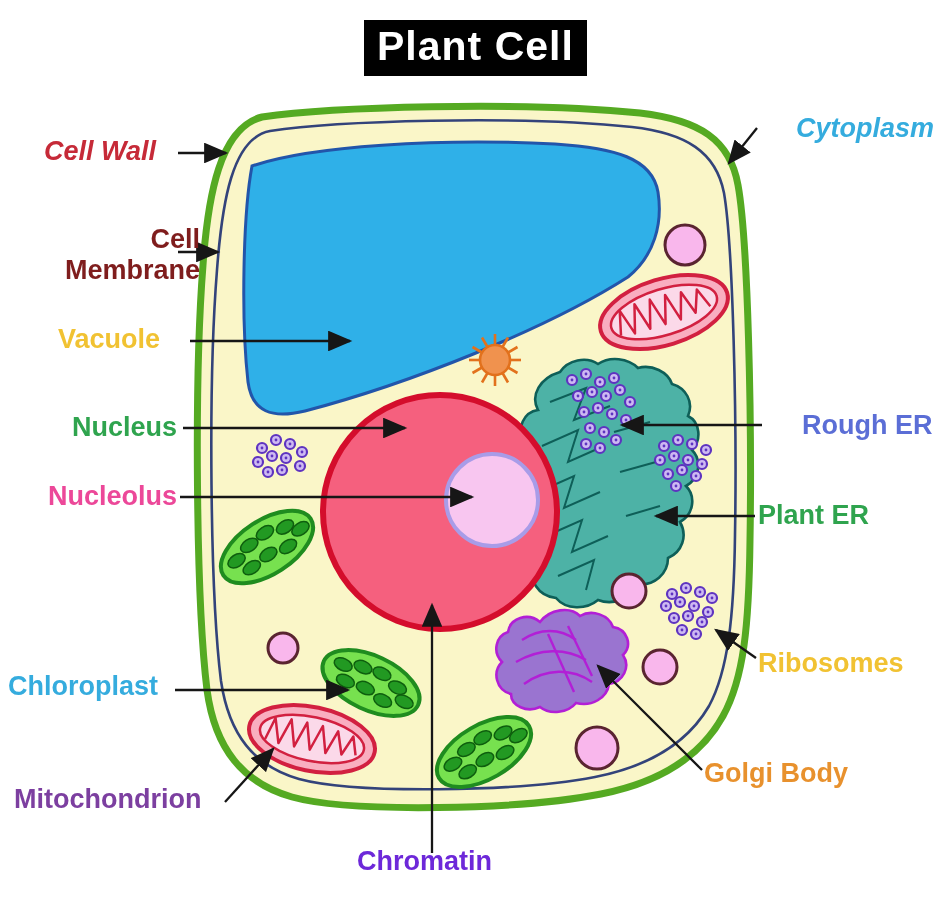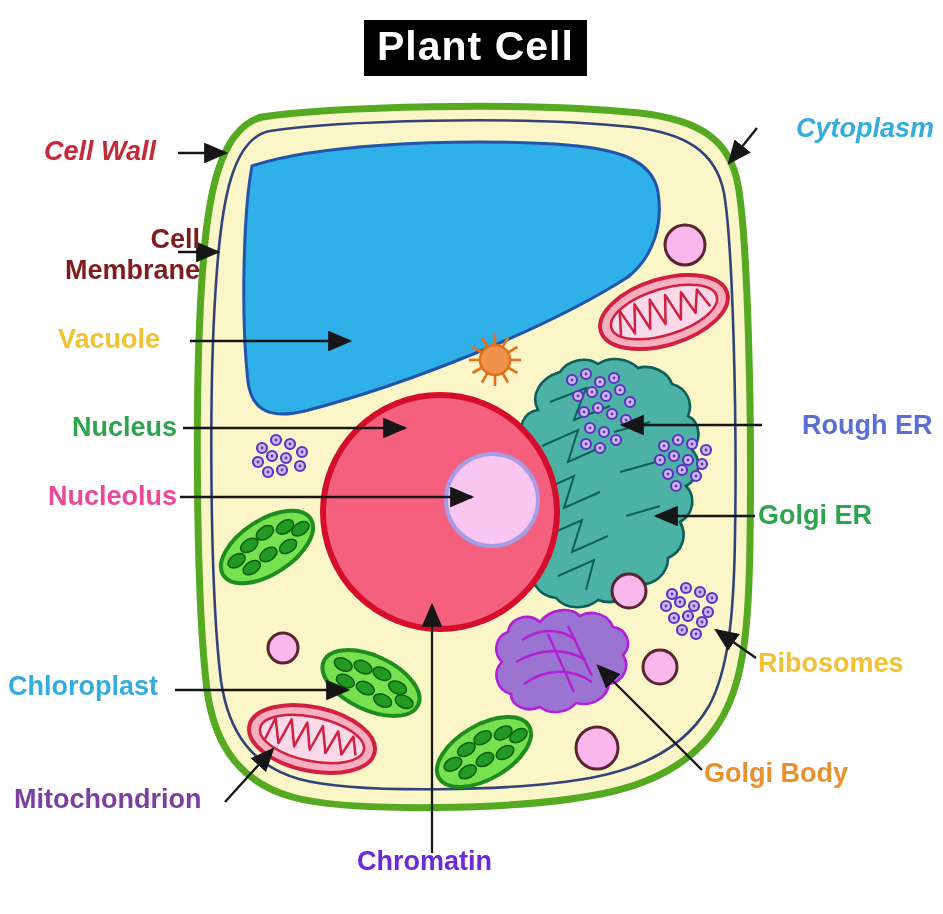--- a/index.html
+++ b/index.html
@@ -256,17 +256,17 @@
   <div class="label lbl-cell-wall">Cell Wall</div>
   <div class="label lbl-cell-membrane">Cell Membrane</div>
   <div class="label lbl-vacuole">Vacuole</div>
   <div class="label lbl-nucleus">Nucleus</div>
   <div class="label lbl-nucleolus">Nucleolus</div>
   <div class="label lbl-chloroplast">Chloroplast</div>
   <div class="label lbl-mitochondrion">Mitochondrion</div>
   <div class="label lbl-chromatin">Chromatin</div>
   <div class="label lbl-cytoplasm">Cytoplasm</div>
   <div class="label lbl-rough-er">Rough ER</div>
-  <div class="label lbl-smooth-er">Golgi ER</div>
+  <div class="label lbl-smooth-er">Plant ER</div>
   <div class="label lbl-golgi-body">Golgi Body</div>
   <div class="label lbl-ribosomes">Ribosomes</div>
 
 </div>
 
 </body></html>

